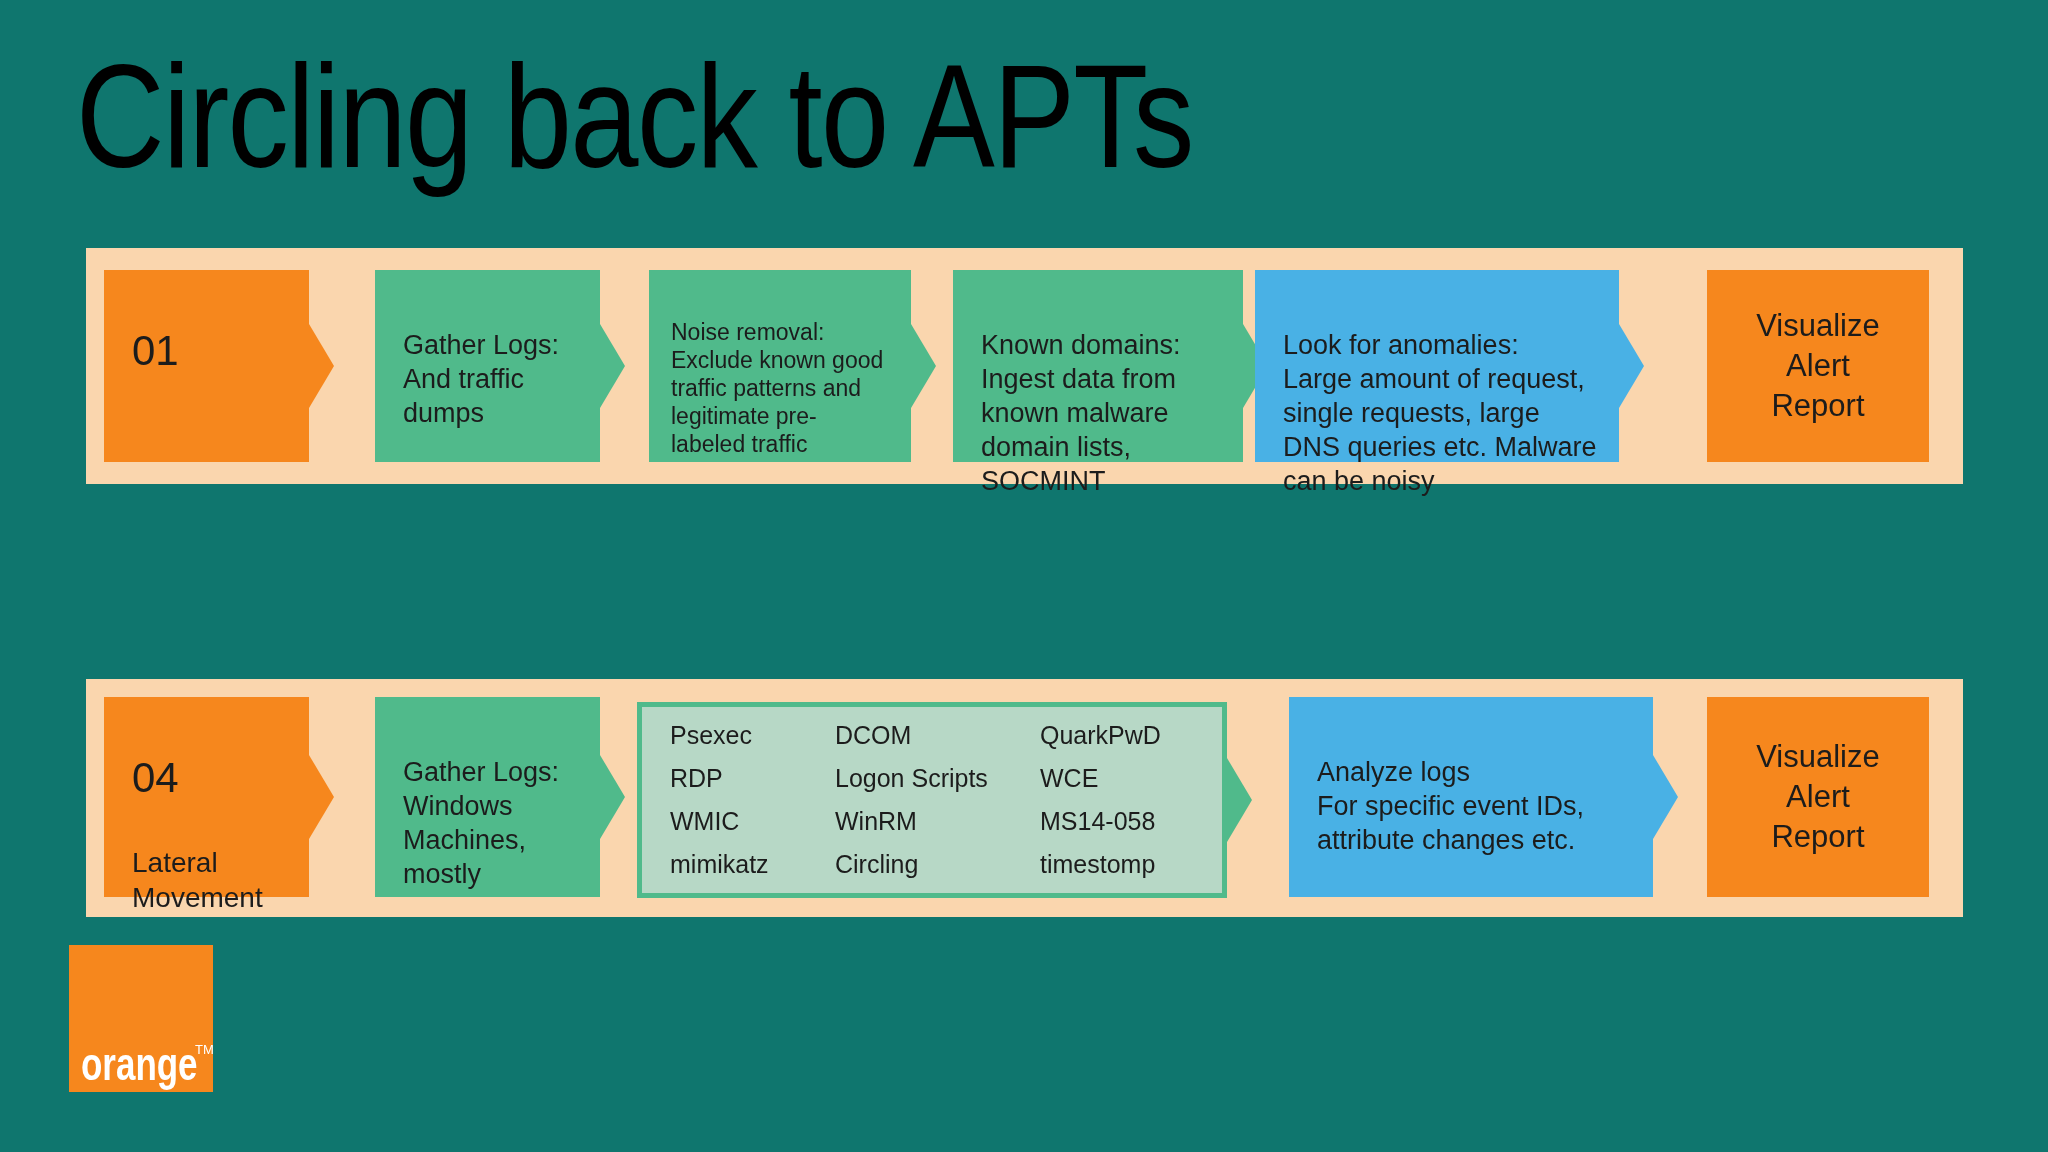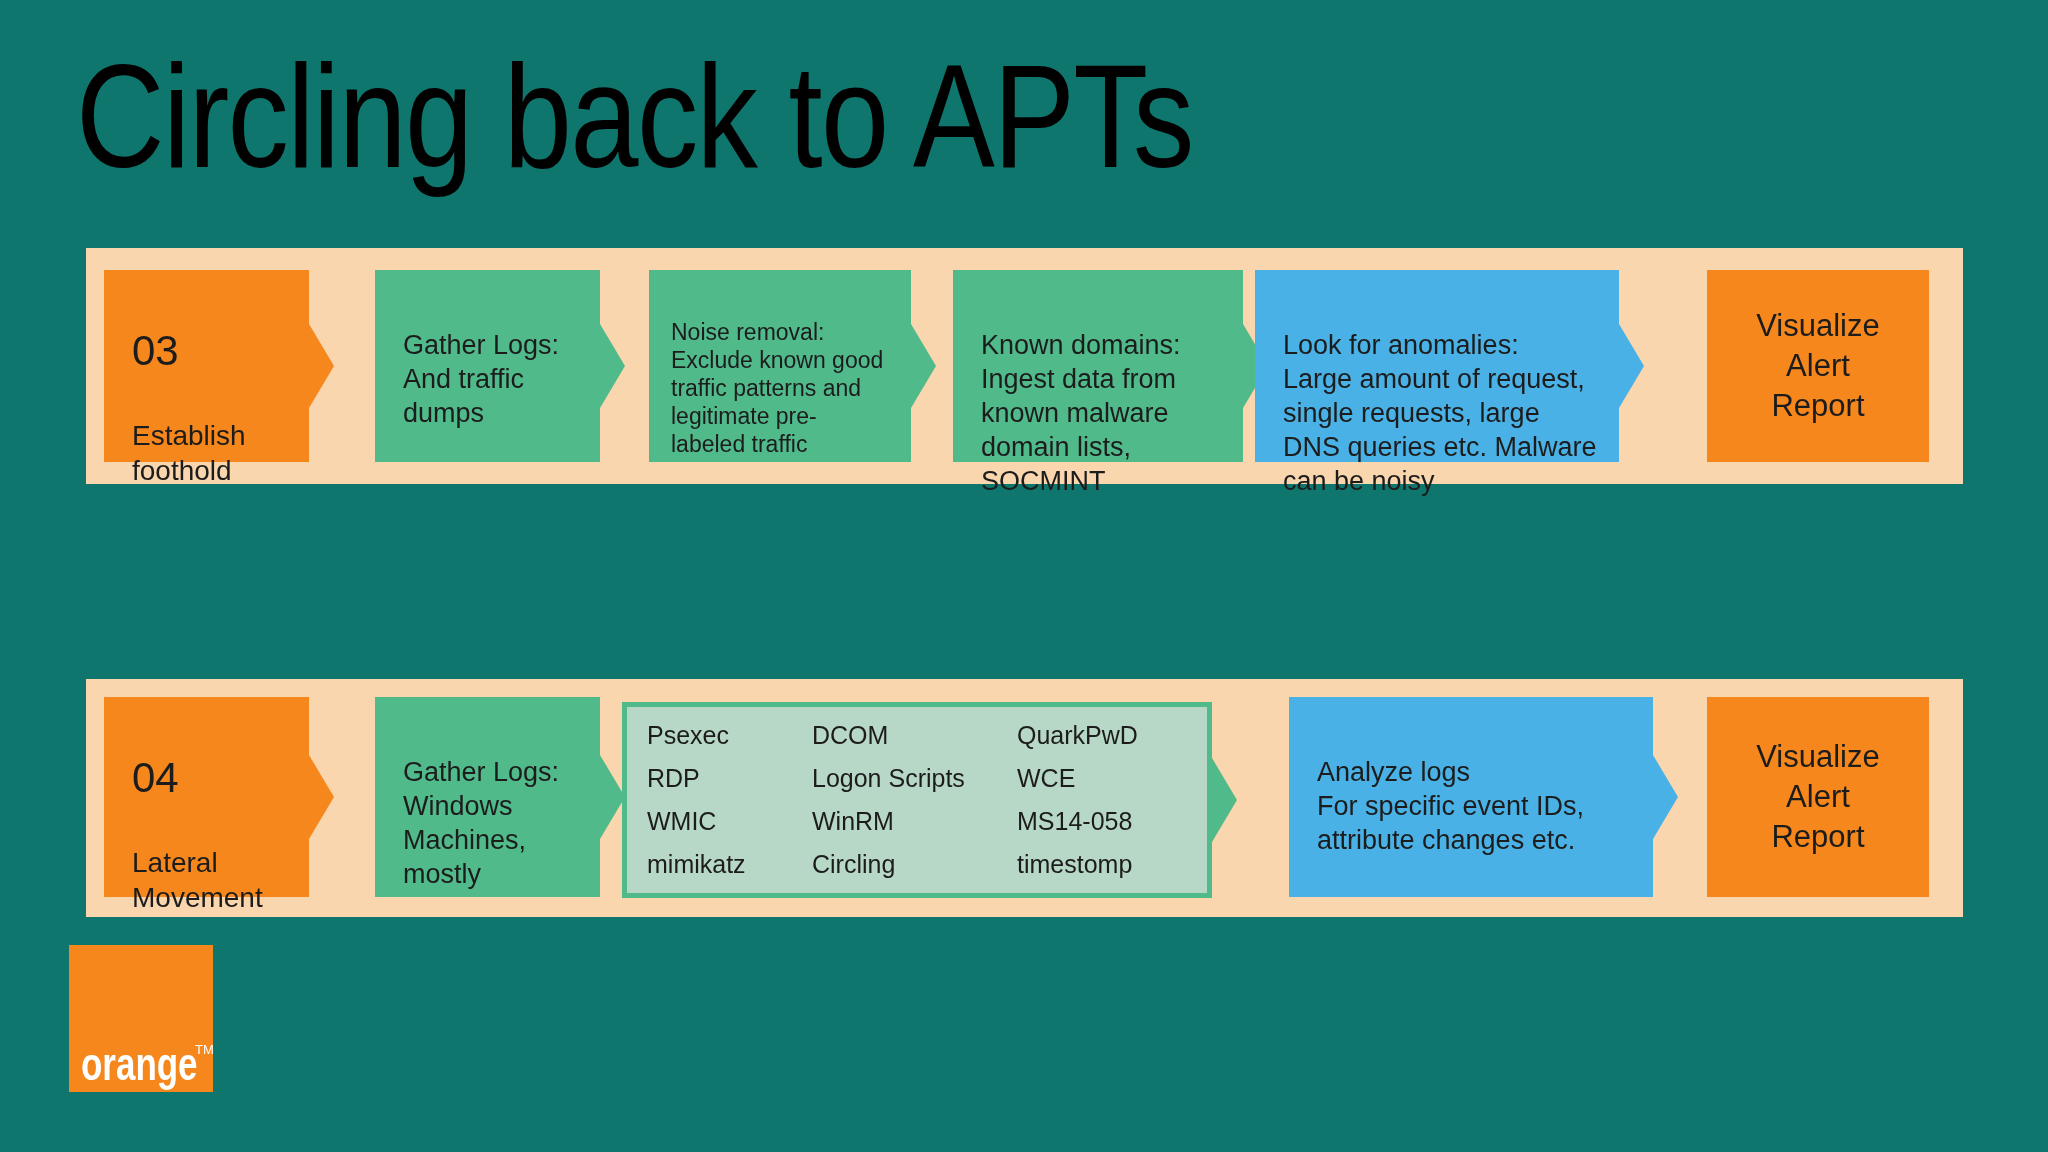--- a/index.html
+++ b/index.html
@@ -36,45 +36,43 @@
   .stepnum{font-size:42px;line-height:1.1;margin-bottom:10px}
   .steplabel{font-size:28px;line-height:1.25;white-space:pre-line}
 
   .arrow{position:absolute;right:-25px;top:50%;transform:translateY(-50%);
     width:0;height:0;border-top:42px solid transparent;border-bottom:42px solid transparent;
     border-left:25px solid #000}
   .box.orange>.arrow{border-left-color:var(--orange)}
   .box.green>.arrow{border-left-color:var(--green)}
   .box.blue>.arrow{border-left-color:var(--blue)}
 
-  .toolbox{position:absolute;left:536px;top:23px;width:590px;height:196px;
+  .toolbox{position:absolute;left:551px;top:23px;width:590px;height:196px;
     background:var(--tablefill);border:5px solid var(--green);
     display:grid;grid-template-columns:165px 205px 1fr;
-    padding:16px 8px 16px 20px}
+    padding:16px 8px 16px 28px}
   .toolbox>.arrow{right:-30px;border-left-color:var(--green)}
   .tool-col{display:flex;flex-direction:column;justify-content:space-between;font-size:25px;line-height:1}
 
   .logo{position:absolute;left:69px;top:945px;width:144px;height:147px;background:var(--orange)}
   .logo-word{position:absolute;left:12px;bottom:5px;color:#fff;font-weight:700;font-size:46px;
     line-height:1;transform:scaleX(.76);transform-origin:left bottom}
   .logo-tm{position:absolute;left:126px;top:98px;color:#fff;font-size:13px;line-height:1}
 </style>
 </head>
 <body>
 
 <div class="slide">
 
   <h1 class="title">Circling back to APTs</h1>
 
   <section class="band r1">
 
     <div class="box orange" style="left:18px;width:205px">
-      <div class="stepnum">03</div>
-      <div class="steplabel">Establish
-foothold</div>
+      <div class="stepnum">01</div>
       <span class="arrow"></span>
     </div>
 
     <div class="box green" style="left:289px;width:225px">
       <span>Gather Logs:
 And traffic
 dumps</span>
       <span class="arrow"></span>
     </div>
 

